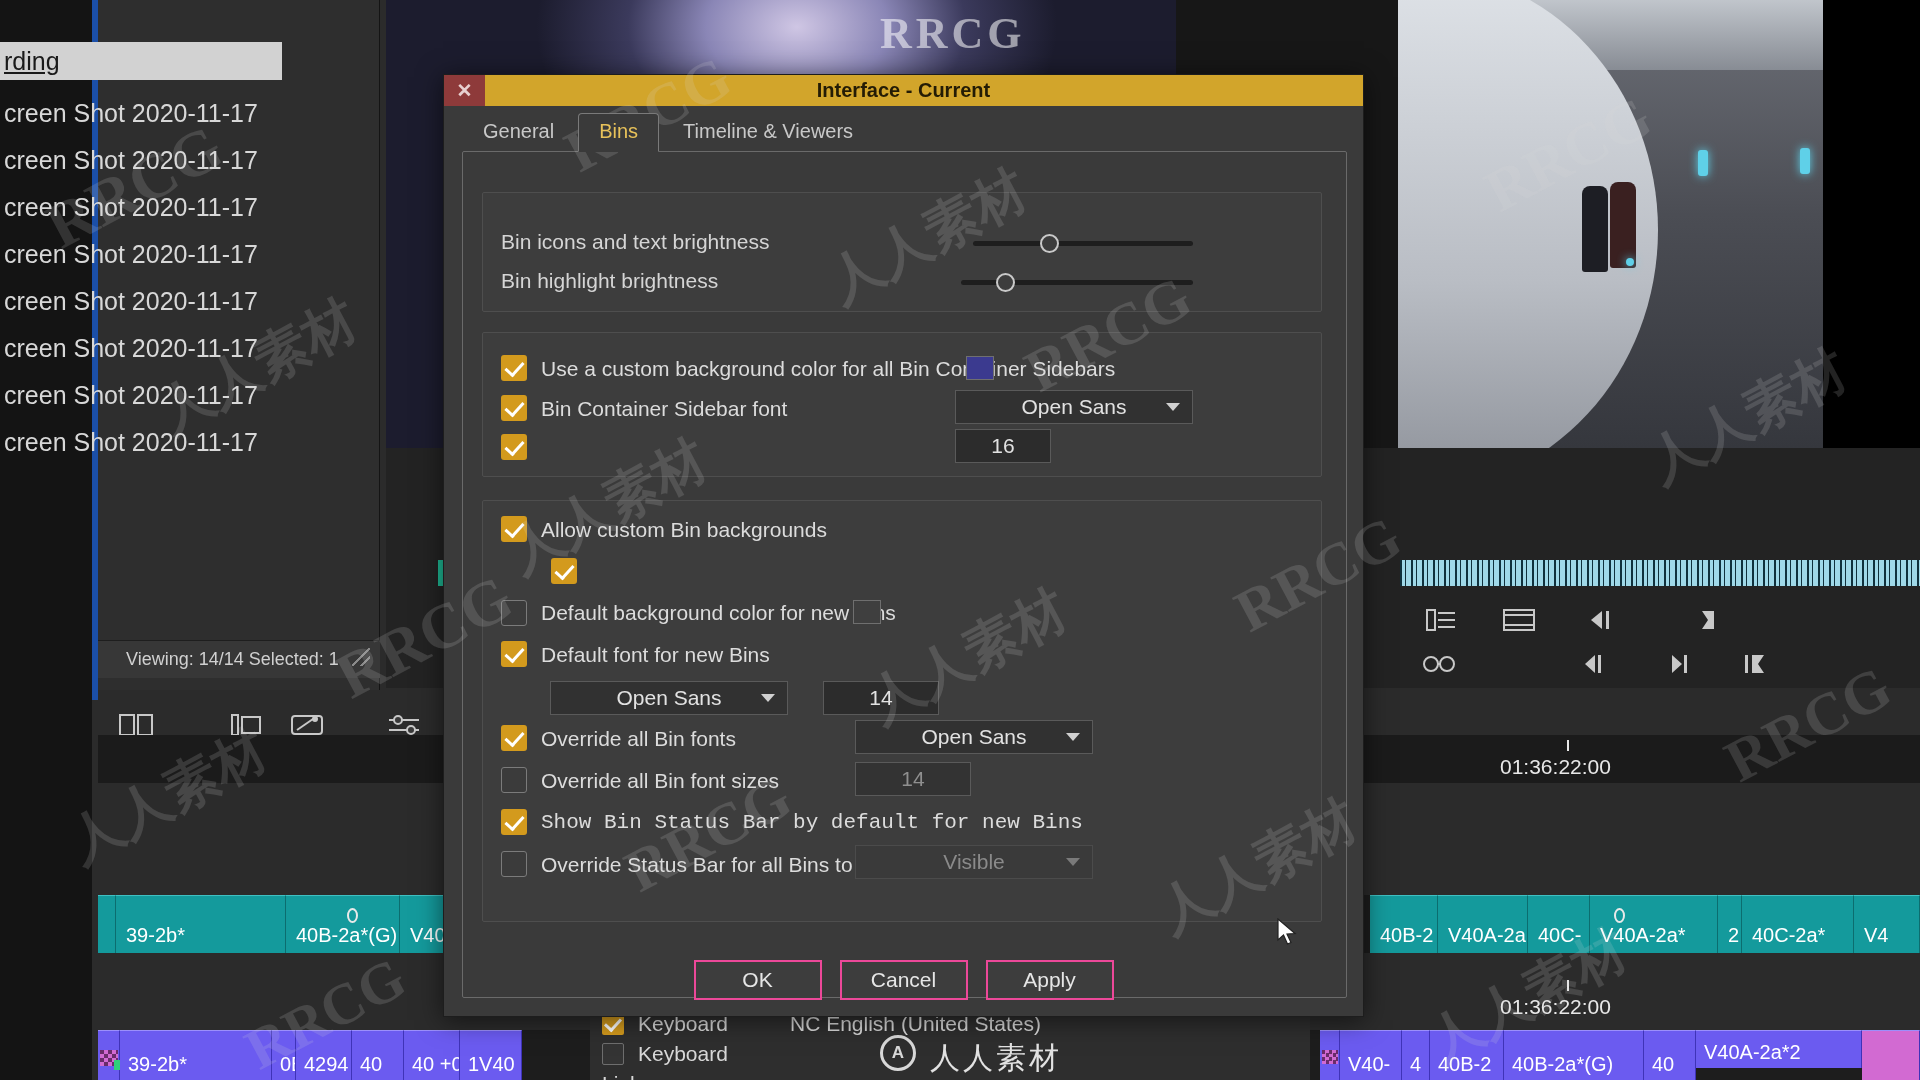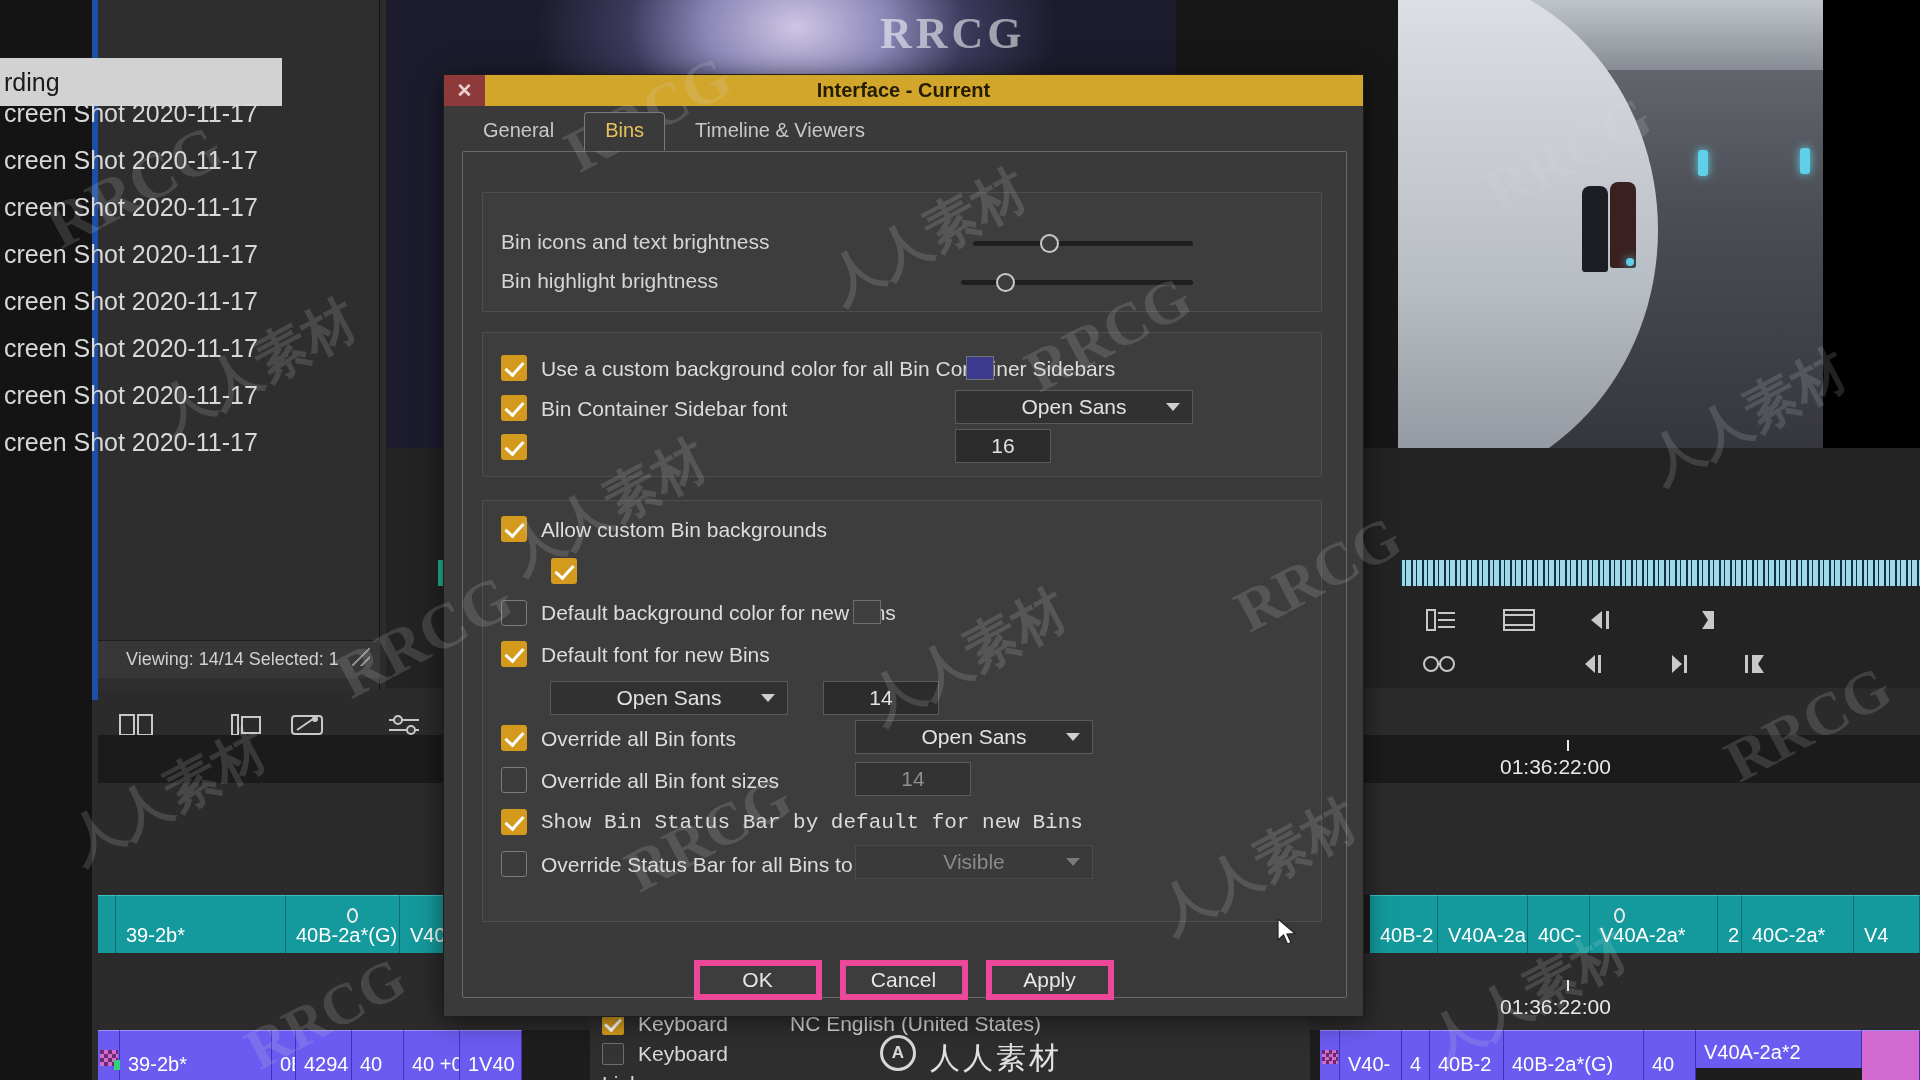--- a/index.html
+++ b/index.html
@@ -17,23 +17,23 @@
 
   .left-dark { position: absolute; left: 0; top: 0; width: 92px; height: 1080px; background: #141414; }
   .left-edge-blue { position: absolute; left: 92px; top: 0; width: 6px; height: 700px; background: #1b4fa8; }
 
   
   .bin-panel {
     position: absolute; left: 98px; top: 0; width: 282px; height: 690px;
     background: #2e2e2e; border-right: 1px solid #141414;
   }
   .bin-header-row {
-    position: absolute; left: 0; top: 58px; width: 282px; height: 48px;
+    position: absolute; left: 0; top: 42px; width: 282px; height: 38px;
     background: #d2d2d2; color: #1a1a1a; font-size: 25px;
-    display: flex; align-items: center; padding-left: 4px; overflow: hidden;
+    display: flex; align-items: center; padding-left: 4px; overflow: hidden; text-decoration: underline;
   }
   .bin-row {
     position: absolute; left: 0; width: 282px; height: 47px;
     color: #d8d8d8; font-size: 25px; display: flex; align-items: center;
     padding-left: 4px; overflow: hidden; white-space: nowrap;
   }
   .bin-scroll-arrow {
     position: absolute; right: 14px; top: 600px;
     width: 0; height: 0; border-left: 10px solid #c9c9c9;
     border-top: 7px solid transparent; border-bottom: 7px solid transparent;
@@ -154,21 +154,21 @@
     background: #d2a52b; display: flex; align-items: center;
   }
   .close-box {
     width: 41px; height: 31px; background: #8e3a3a; color: #e8d0d0;
     display: flex; align-items: center; justify-content: center; font-size: 19px; font-weight: bold;
   }
   .title-text {
     flex: 1; text-align: center; color: #241c05; font-size: 20px; font-weight: bold; padding-right: 41px;
   }
 
-  .tabs { position: absolute; left: 18px; top: 36px; height: 40px; display: flex; align-items: flex-start; gap: 9px; }
+  .tabs { position: absolute; left: 18px; top: 36px; height: 40px; display: flex; align-items: center; gap: 3px; }
   .tab {
     padding: 6px 20px 8px; font-size: 20px; color: #c8c8c8; cursor: default;
     border: 1px solid transparent; position: relative; top: 1px;
   }
   .tab.active {
     color: #e8c25a; background: #3a3a3a;
     border-color: #7a7a7a #7a7a7a #3a3a3a #7a7a7a; border-radius: 4px 4px 0 0; z-index: 2;
   }
 
   .tab-body {
@@ -223,21 +223,21 @@
   .dropdown.disabled .dd-caret { border-top-color: #7a7a7a; }
 
   .numfield {
     position: absolute; background: #2c2c2c; border: 1px solid #5a5a5a;
     color: #e2e2e2; font-size: 21px; display: flex; align-items: center; justify-content: center;
   }
   .numfield.disabled { color: #8f8f8f; background: #333; }
 
   .btnrow { position: absolute; left: 0; bottom: 16px; width: 100%; display: flex; justify-content: center; gap: 18px; }
   .dlg-btn {
-    width: 128px; height: 40px; background: #3d3d3d; border: 6px solid #ec4899;
+    width: 128px; height: 40px; background: #3d3d3d; border: 2px solid #ec4899;
     color: #e6e6e6; font-size: 21px; display: flex; align-items: center; justify-content: center;
   }
 
   
   .cursor { position: absolute; left: 1277px; top: 918px; width: 22px; height: 30px; }
 
   
   .wm {
     position: absolute; color: rgba(220,220,220,.16); font-family: "Liberation Serif", serif;
     font-weight: bold; transform: rotate(-28deg); pointer-events: none; user-select: none; white-space: nowrap;

